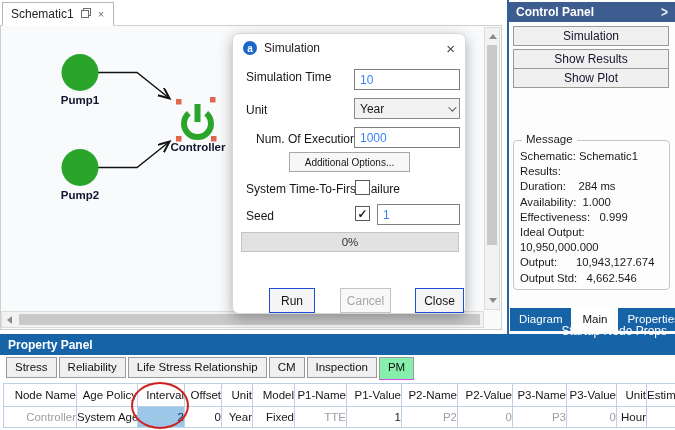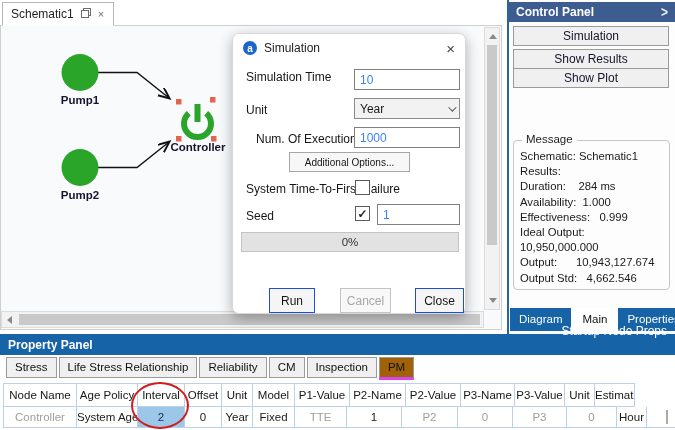--- a/index.html
+++ b/index.html
@@ -53,26 +53,26 @@
   .prop-panel{ position:absolute; left:0; top:334px; width:675px; height:96px; background:#fff; }
   .pp-titlebar{ position:absolute; left:0; top:0; right:0; height:21px; background:#1763a8; color:#fff;
     display:flex; align-items:center; padding:0 8px; }
   .pp-titlebar .pp-title{ font-weight:bold; font-size:12px; }
   .pp-titlebar .pp-right{ margin-left:auto; display:flex; align-items:center; gap:14px;flex-direction:column; }
   .pp-titlebar .pp-sub{ font-size:12px; }
   .pp-titlebar .pp-close{ font-size:13px; line-height:1; }
   .pp-tabs{ position:absolute; left:6px; top:23px; display:flex; }
   .pp-tab{ height:21px; line-height:19px; padding:0 8px; font-size:11.5px; background:#f0f0f0;
     border:1px solid #9a9a9a; margin-right:2px; color:#111; }
-  .pp-tab.active{ background:#a16207; border-bottom:3px solid #d946ef; height:23px; }
+  .pp-tab.active{ background:#86efac; border-bottom:1px solid #d946ef; height:23px; }
 
   .grid{ position:absolute; left:3px; top:49px; width:672px; height:45px; overflow:hidden; }
   .grow{ display:flex; }
   .gcell{ flex:0 0 auto; border-right:1px solid #bcd0e8; border-bottom:1px solid #bcd0e8;
-    font-size:11.5px; text-align:center; overflow:hidden; white-space:nowrap; }
+    font-size:11.5px; text-align:right; overflow:hidden; white-space:nowrap; }
   .ghead .gcell{ height:24px; line-height:23px; border-top:1px solid #bcd0e8; color:#161616; }
   .gdata .gcell{ height:21px; line-height:20px; background:#fff; }
   .gcell:first-child{ border-left:1px solid #bcd0e8; }
   .dim{ color:#9e9e9e; }
   .hl{ background:#9cc7e9 !important; color:#10314e; }
   .c0{width:74px}.c1{width:61px}.c2{width:47px}.c3{width:37px}.c4{width:31px}.c5{width:42px}.c6{width:52px}
   .c7{width:55px}.c8{width:56px}.c9{width:55px}.c10{width:54px}.c11{width:50px}.c12{width:30px}.c13{width:40px}
   .gbtn{ margin:2px auto 0 auto; width:28px; height:15px; background:#d8d8d8; border:1px solid #ababab; }
 
   .red-ellipse{ position:absolute; left:131px; top:382px; width:58px; height:47px;
@@ -192,35 +192,36 @@
   <div class="prop-panel">
     <div class="pp-titlebar">
       <span class="pp-title">Property Panel</span>
       <span class="pp-right">
         <span class="pp-sub">Startup Node Props</span>
         <span class="pp-close">×</span>
       </span>
     </div>
     <div class="pp-tabs">
       <span class="pp-tab">Stress</span>
+      <span class="pp-tab">Reliability</span>
       <span class="pp-tab">Life Stress Relationship</span>
-      <span class="pp-tab">Reliability</span>
       <span class="pp-tab">CM</span>
       <span class="pp-tab">Inspection</span>
       <span class="pp-tab active">PM</span>
     </div>
 
     <div class="grid">
       <div class="grow ghead">
         <span class="gcell c0">Node Name</span>
         <span class="gcell c1">Age Policy</span>
         <span class="gcell c2">Interval</span>
         <span class="gcell c3">Offset</span>
         <span class="gcell c4">Unit</span>
         <span class="gcell c5">Model</span>
+        <span class="gcell c6">P1-Name</span>
         <span class="gcell c7">P1-Value</span>
         <span class="gcell c8">P2-Name</span>
         <span class="gcell c9">P2-Value</span>
         <span class="gcell c10">P3-Name</span>
         <span class="gcell c11">P3-Value</span>
         <span class="gcell c12">Unit</span>
         <span class="gcell c13">Estimation</span>
       </div>
       <div class="grow gdata">
         <span class="gcell c0 dim">Controller</span>

